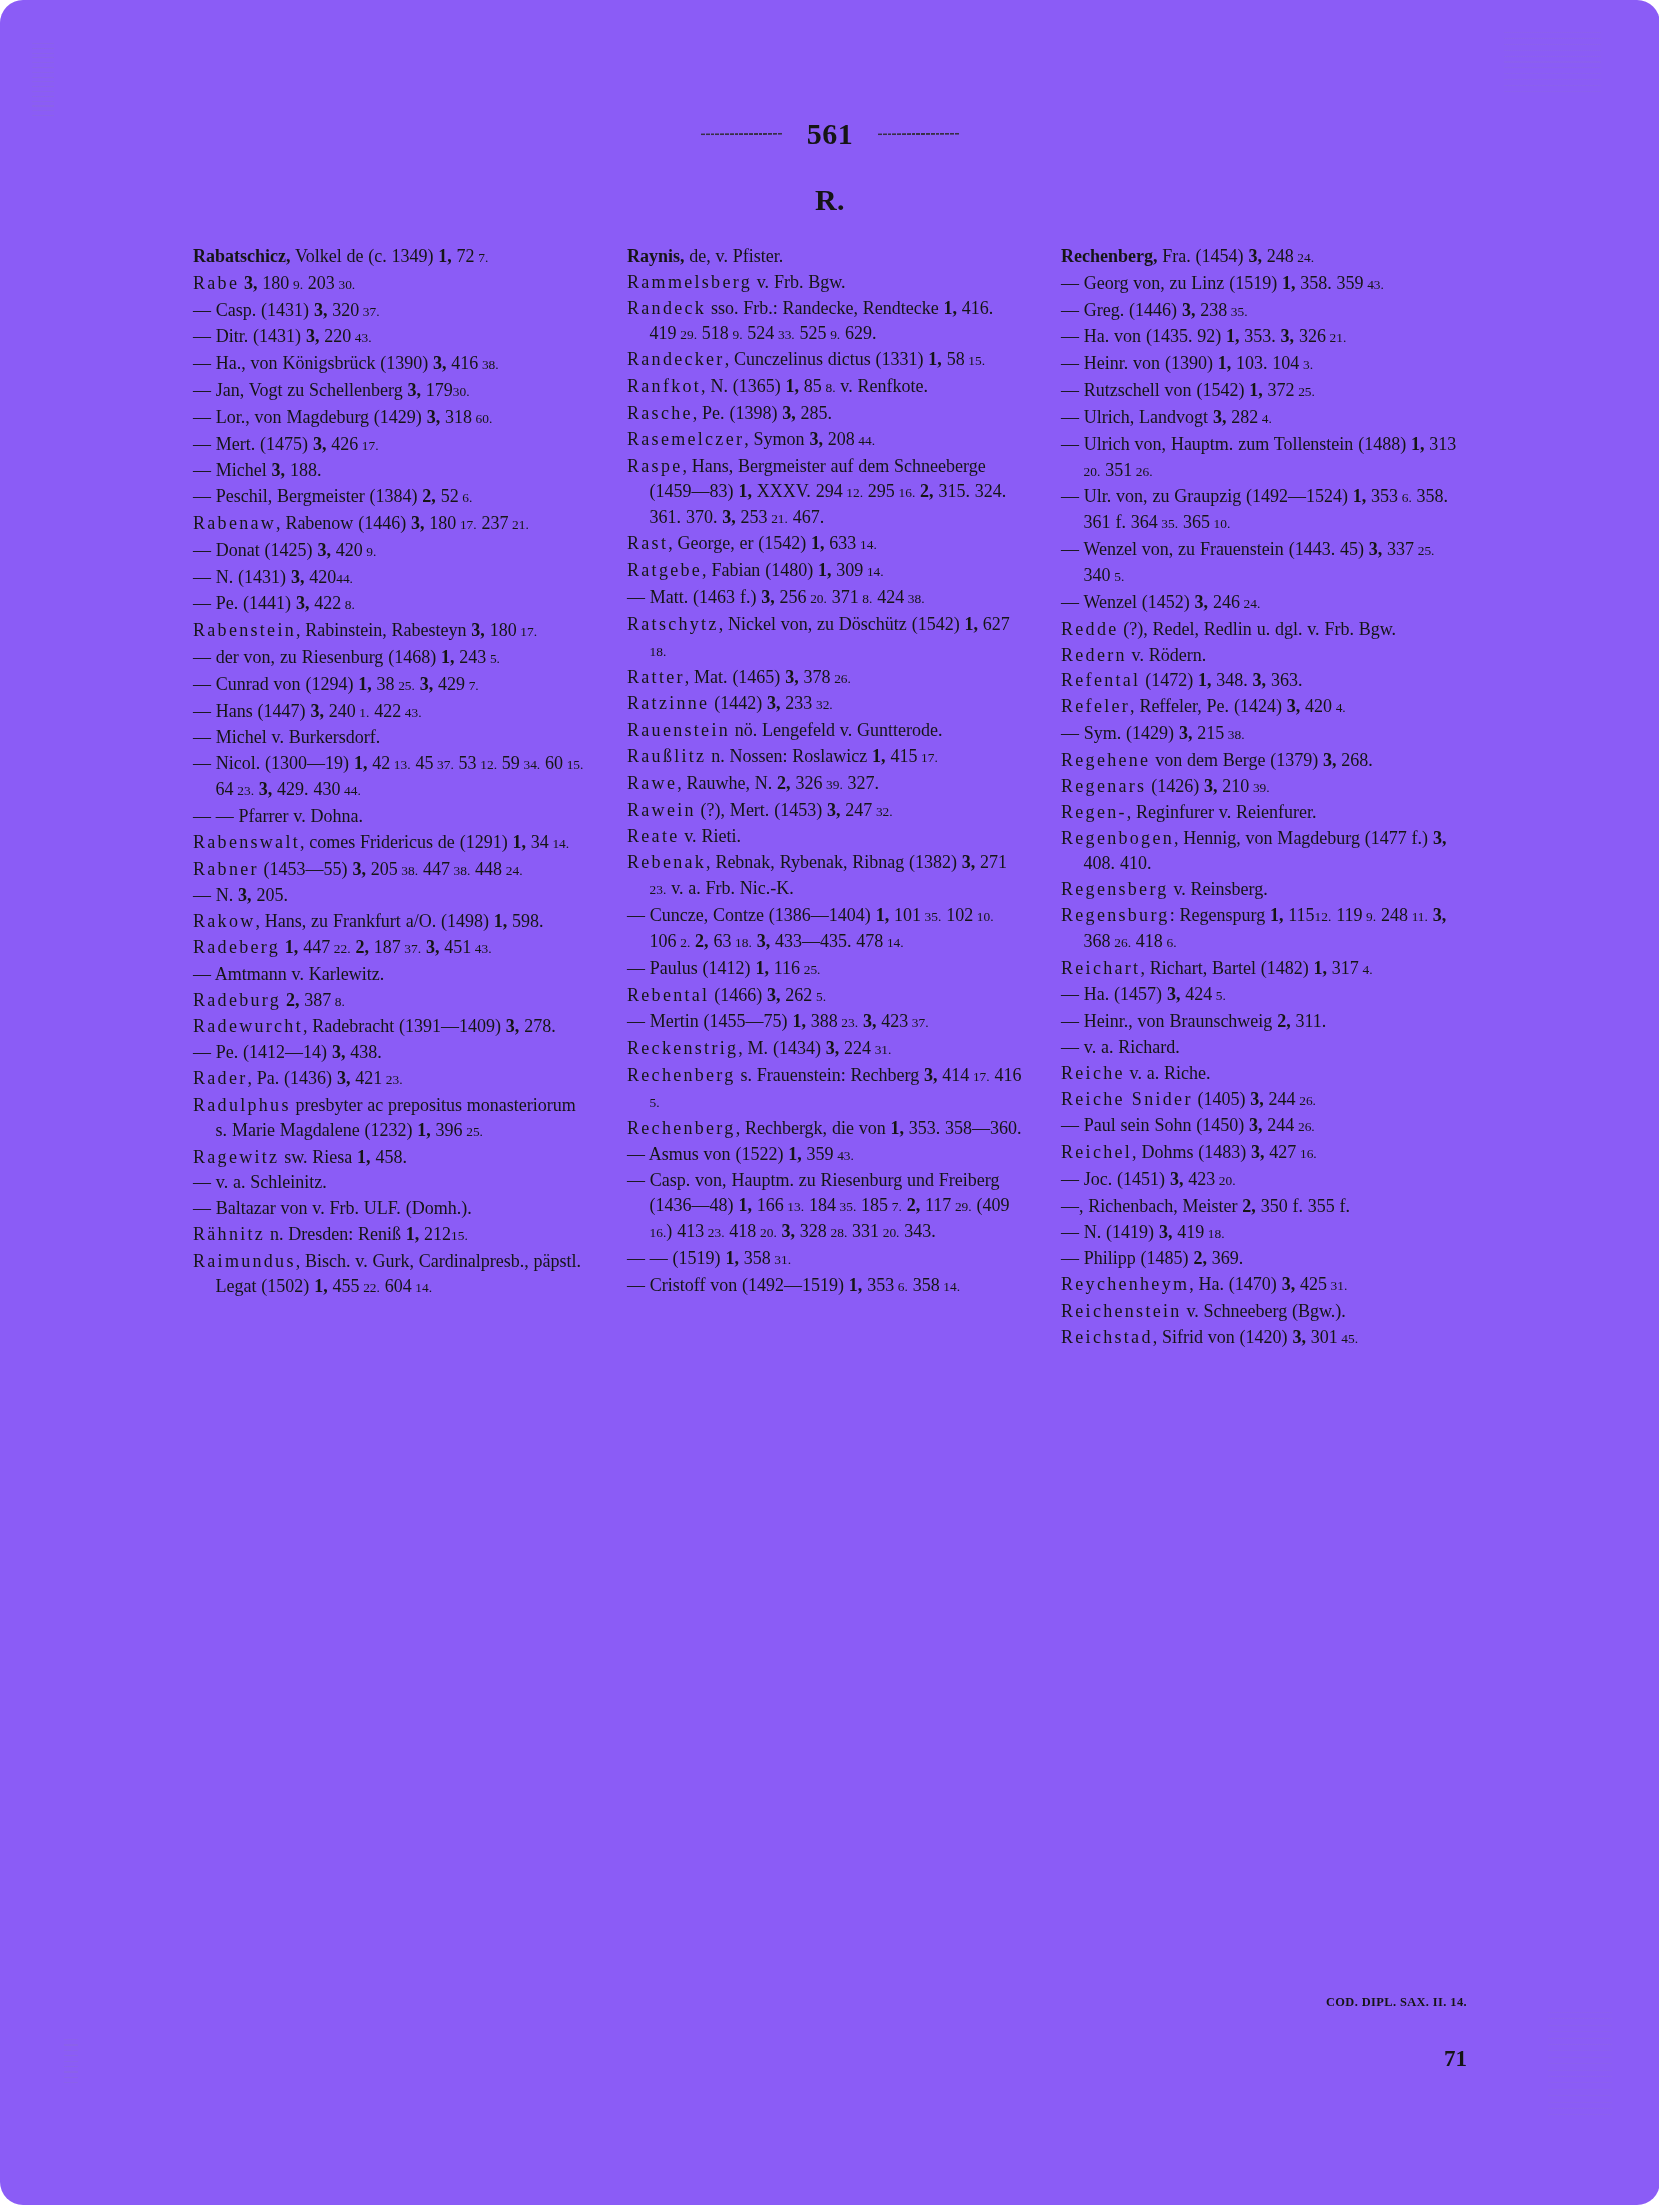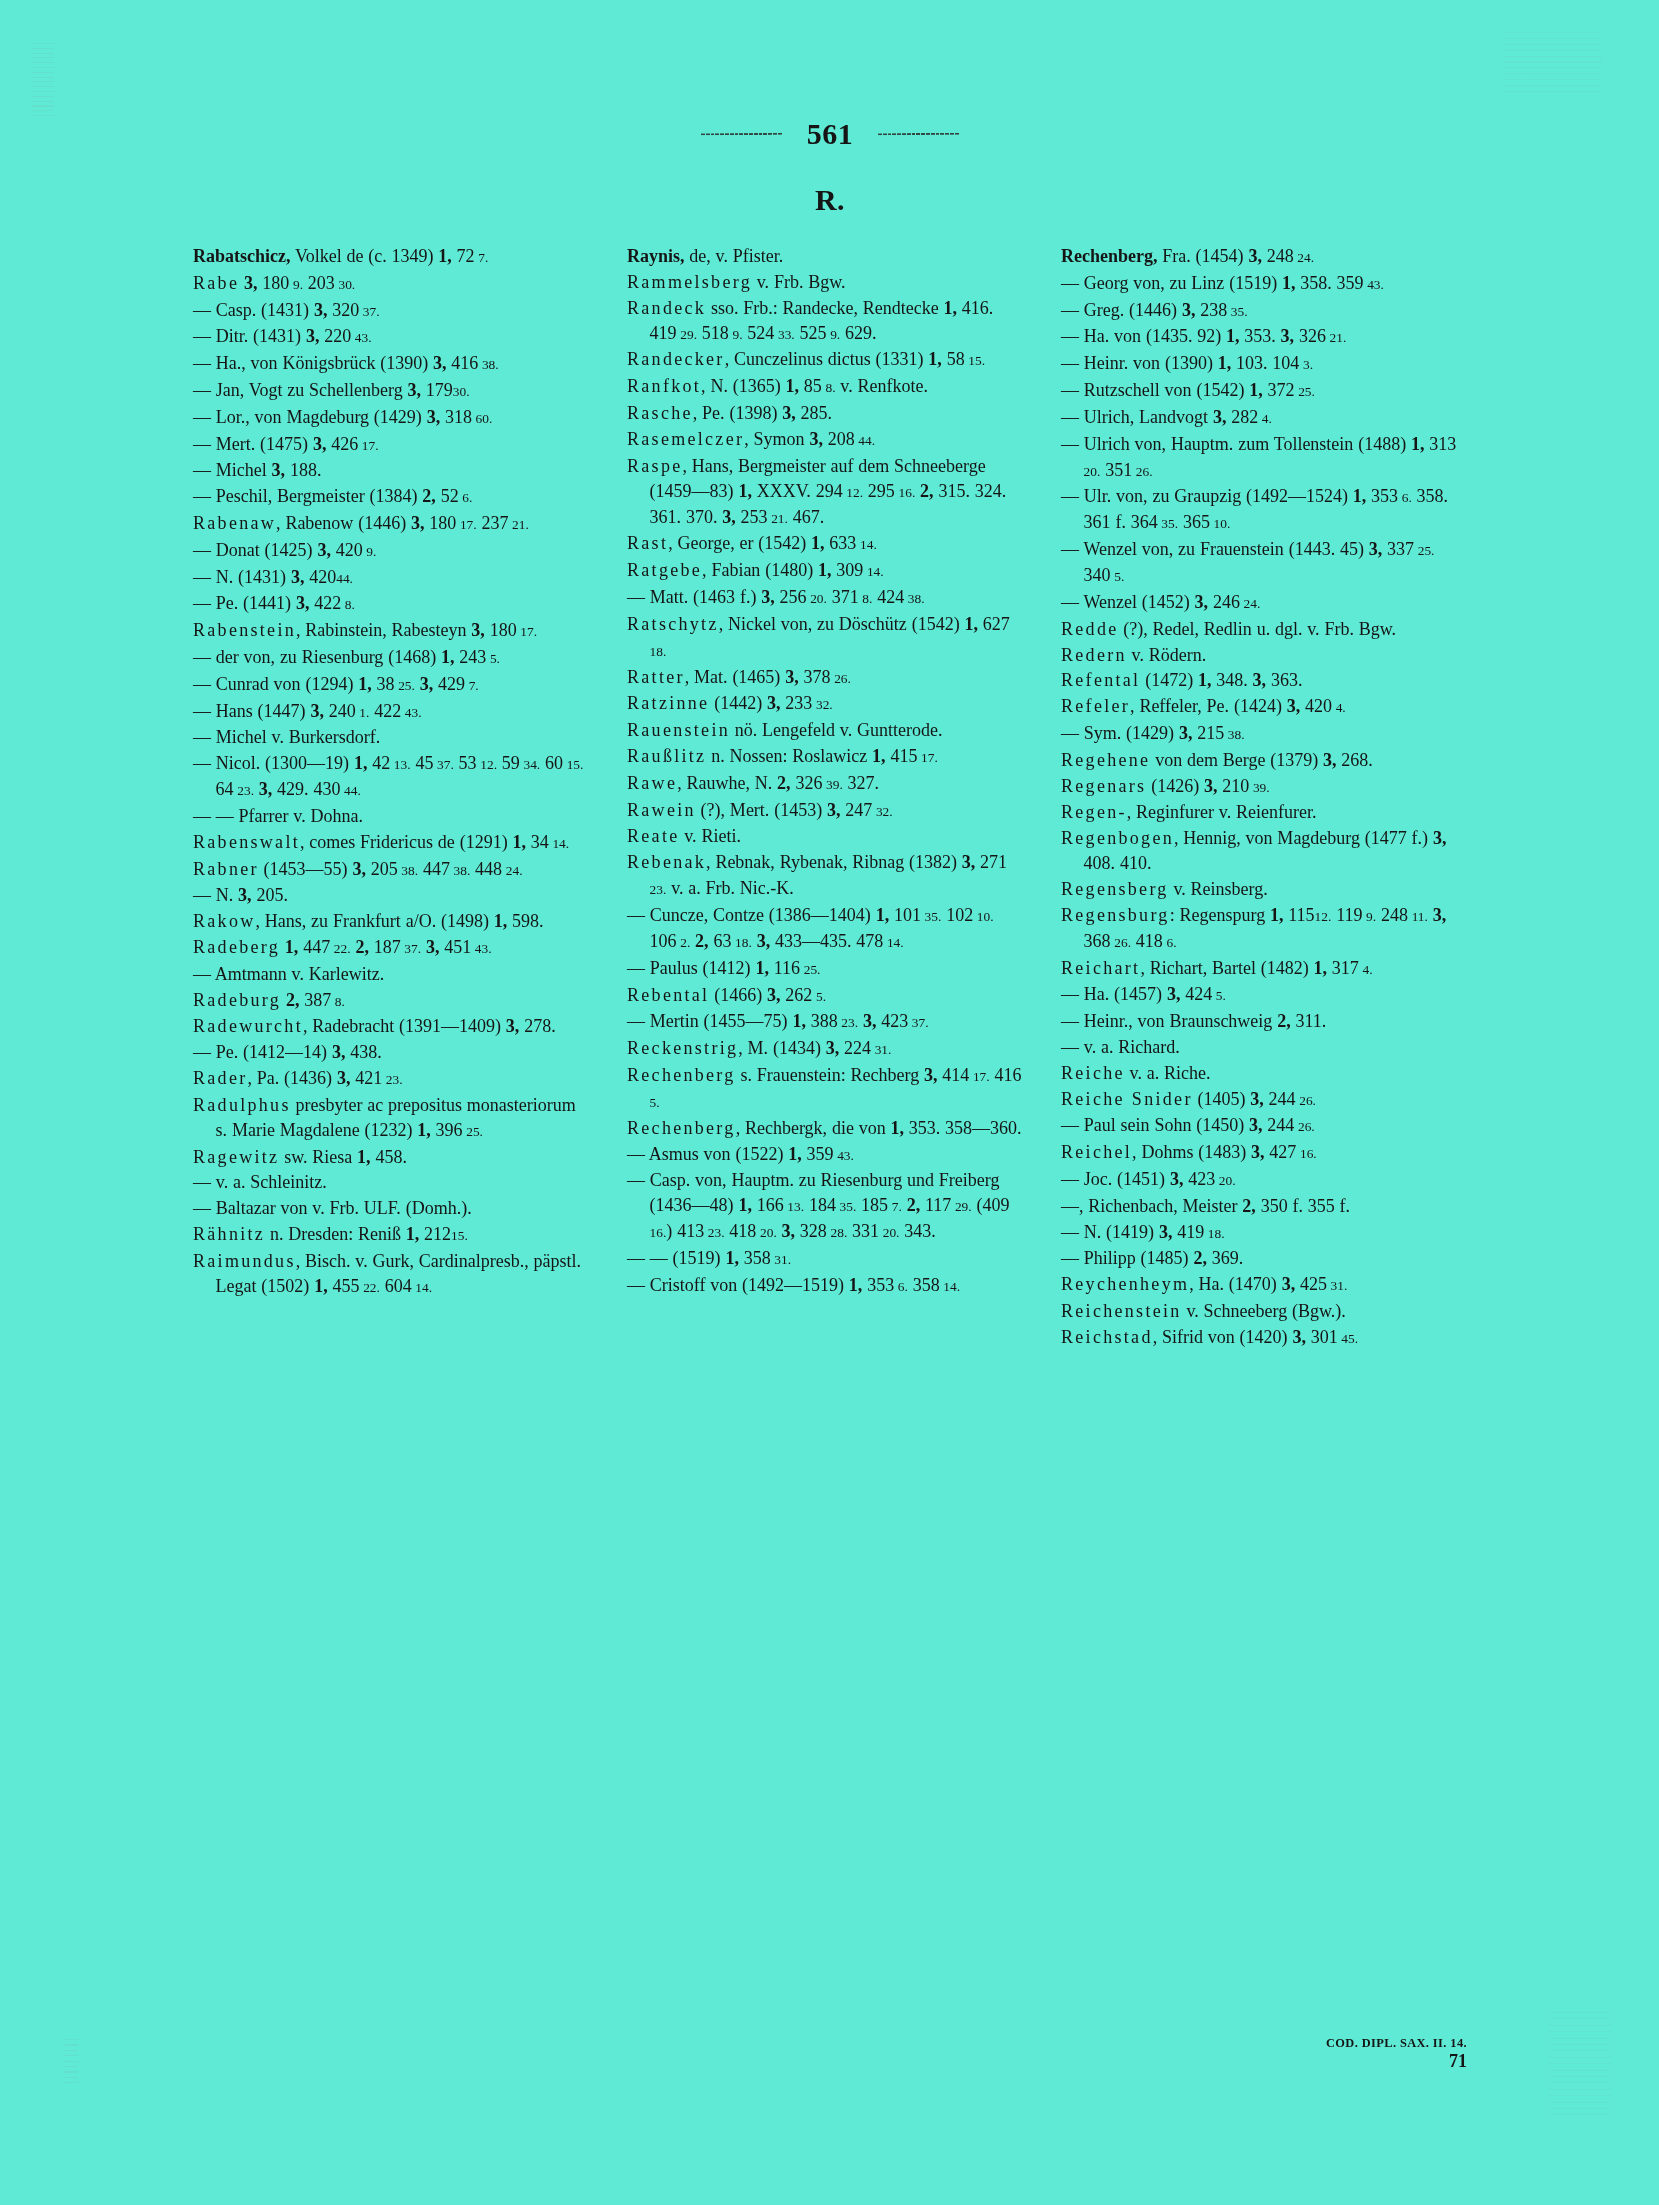--- a/index.html
+++ b/index.html
@@ -5,21 +5,22 @@
   html,body{margin:0;padding:0;background:#ffffff;}
   body{
     width:1660px;height:2205px;
     font-family:"Liberation Serif", serif;
     color:#151515;
     position:relative;
     overflow:hidden;
   }
   .page{
     position:absolute;inset:0;
-    background:#5eead4;
+    background:#8b5cf6;
+    border-radius:23px;
   }
   
   .edge-noise{position:absolute;pointer-events:none;opacity:.10;}
   .en1{left:32px;top:43px;width:21.5px;height:75px;
        background:repeating-linear-gradient(180deg,#8a8a88 0 1.1px,transparent 1.1px 4.8px);}
   .en2{right:59px;top:32px;width:97px;height:64px;
        background:repeating-linear-gradient(180deg,#8f8f8c 0 1.1px,transparent 1.1px 5.9px);opacity:.07;}
   .en3{left:64px;bottom:118px;width:14px;height:48px;
        background:repeating-linear-gradient(180deg,#8a8a88 0 1.1px,transparent 1.1px 5.4px);}
   .en4{right:48px;bottom:86px;width:64px;height:107px;
@@ -77,21 +78,21 @@
 
   
   .footer{
     position:absolute;left:193px;right:193px;bottom:133px;
     display:flex;justify-content:space-between;align-items:flex-end;flex-direction:column;
   }
   .signature{
     font-size:12.4px;font-weight:700;
     letter-spacing:0.4px;
   }
-  .sheetnum{font-size:18px;font-weight:700;}
+  .sheetnum{font-size:23px;font-weight:700;margin-top:36px;}
 </style>
 </head>
 <body>
 
 <div class="page">
 
   <div class="edge-noise en1"></div>
   <div class="edge-noise en2"></div>
   <div class="edge-noise en3"></div>
   <div class="edge-noise en4"></div>

